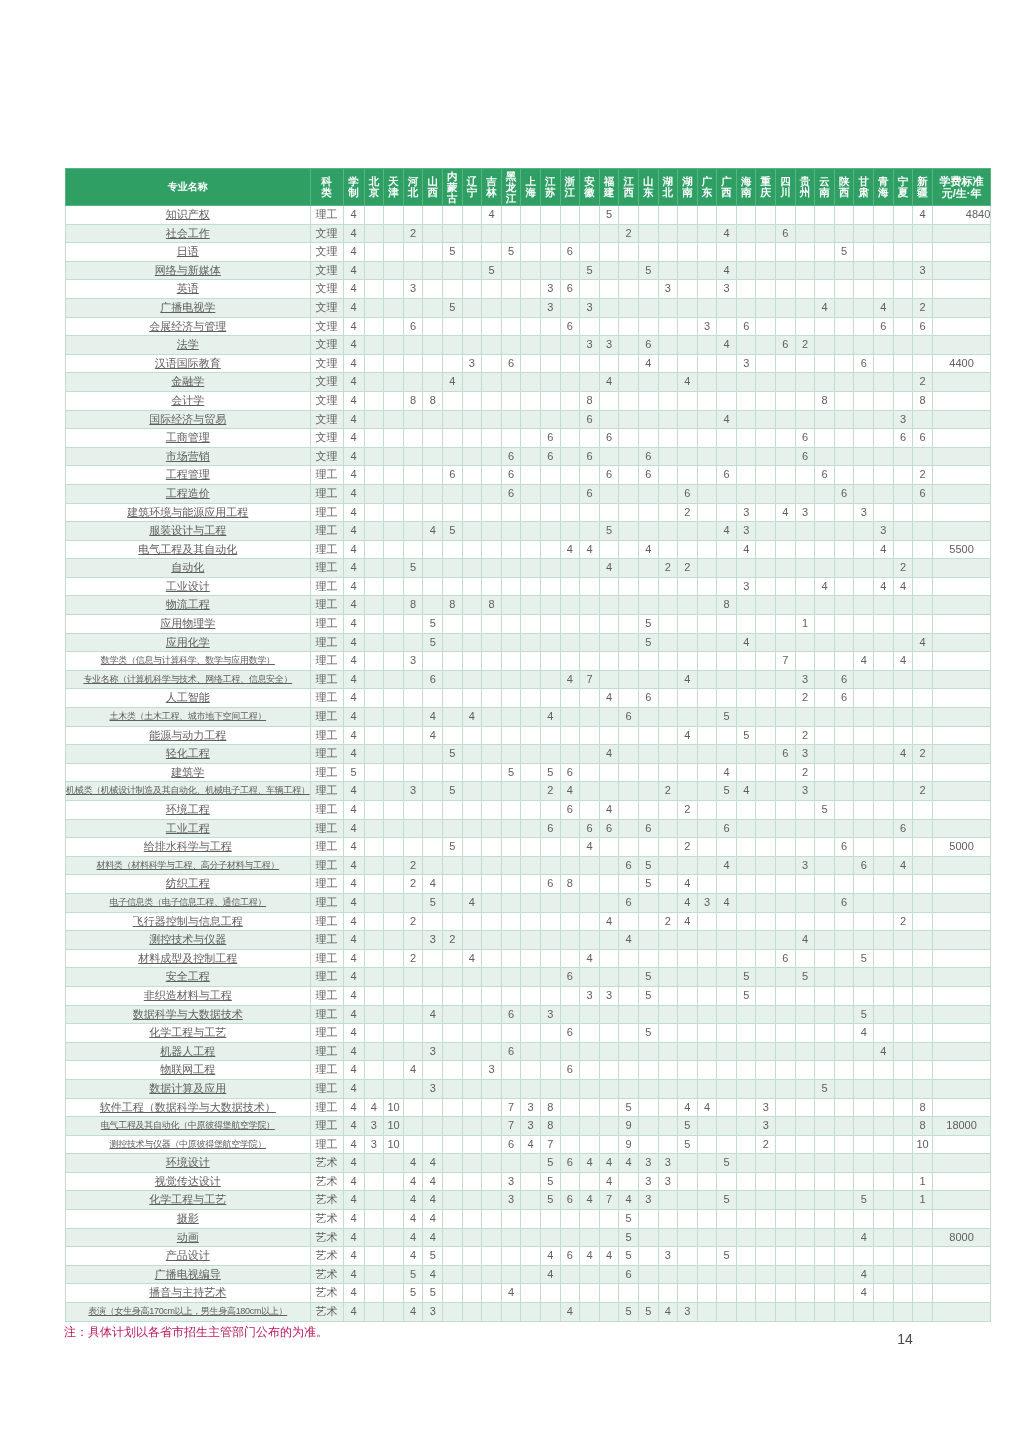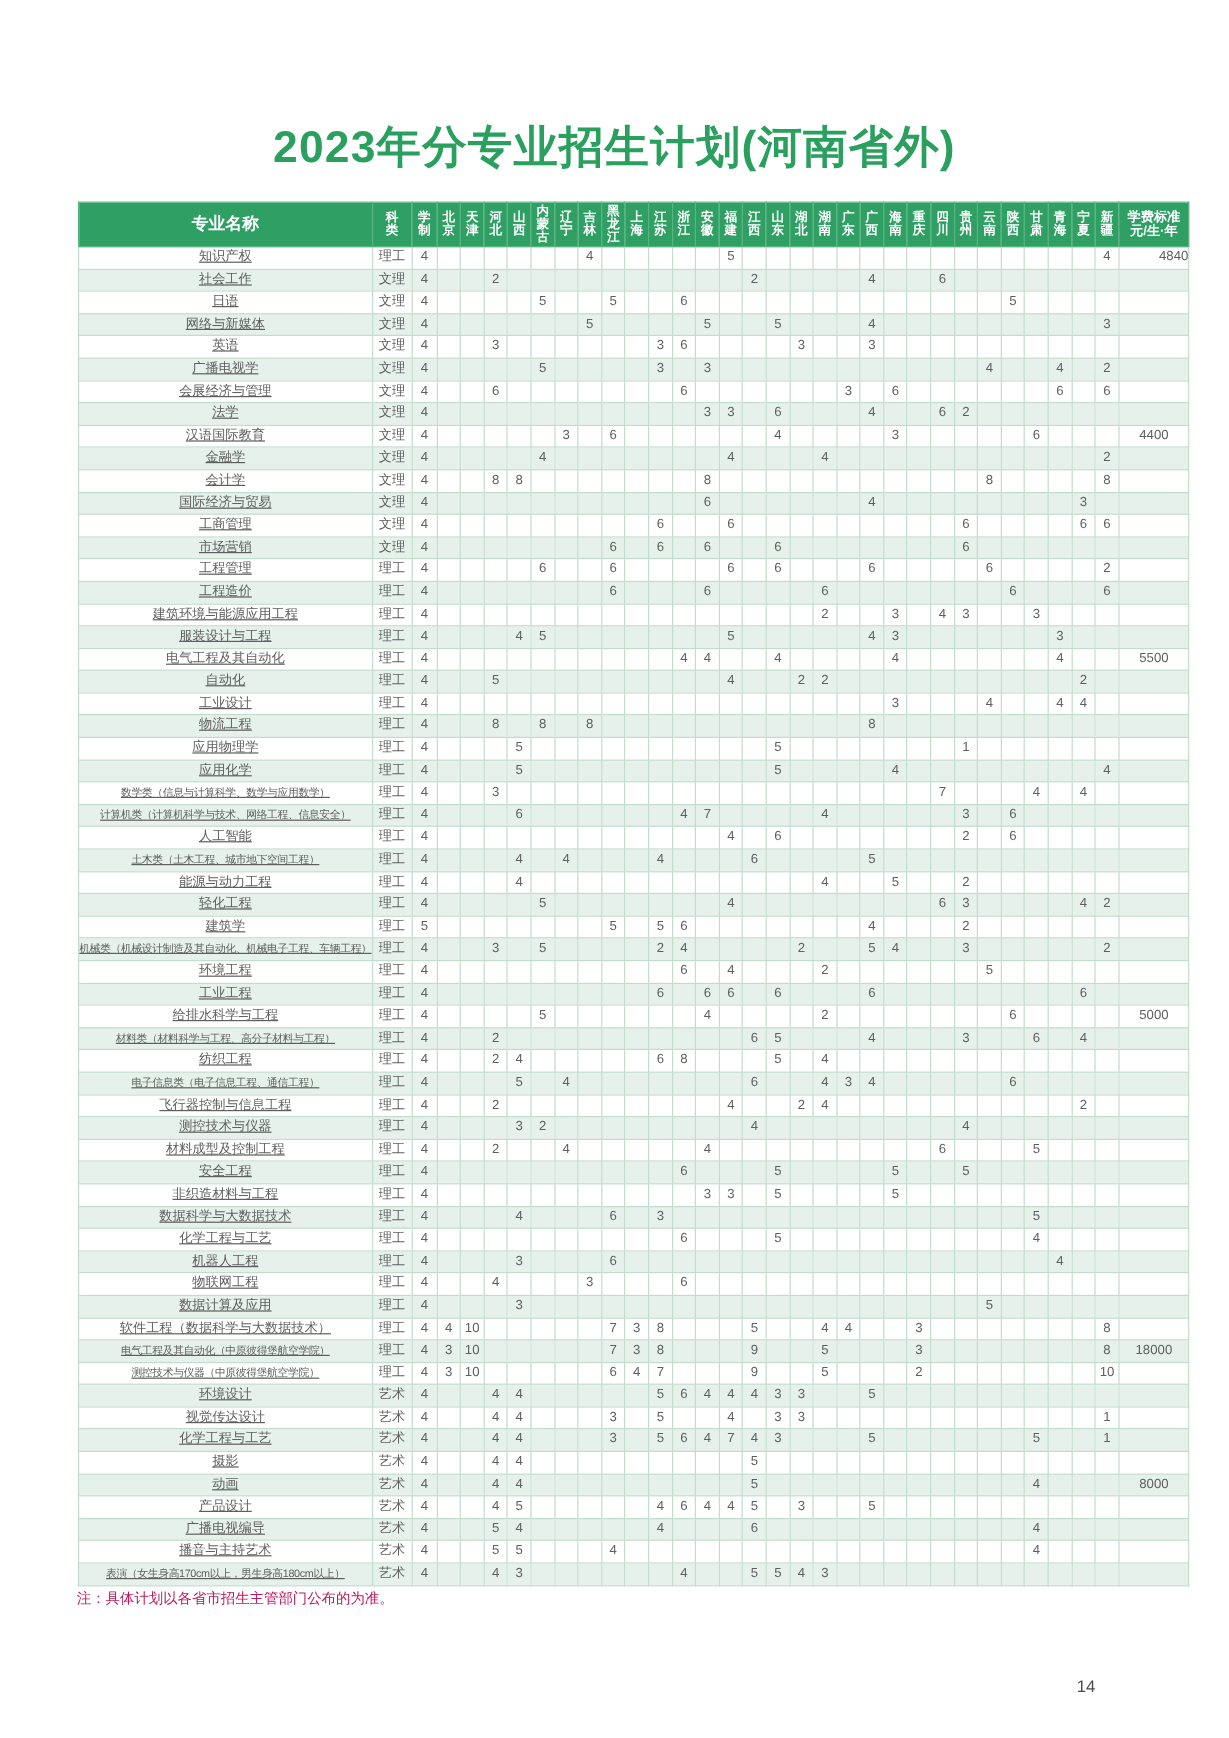--- a/index.html
+++ b/index.html
@@ -13,21 +13,21 @@
   }
   table.plan {
     position:absolute; left:65px; top:168px;
     border-collapse:collapse; table-layout:fixed;
   }
   table.plan thead th {
     background:#2f9f64; color:#ffffff; font-weight:bold;
     border:1px solid #57b483; padding:0; vertical-align:middle; text-align:center;
     height:36px;
   }
-  th.h-major { font-size:14px; }
+  th.h-major { font-size:10px; }
   th.v {
     font-size:10.5px; line-height:11px; white-space:pre-line; letter-spacing:0;
   }
   th.h-fee { font-size:11px; line-height:12px; white-space:pre-line; }
   table.plan tbody td {
     border:1px solid #c2dccd; padding:0; height:17.6px; line-height:17.6px;
     font-size:11px; color:#5f5f5f; text-align:center; overflow:hidden; white-space:nowrap;
   }
   table.plan tbody tr:nth-child(even) { background:#e5f1ea; }
   td.name { text-align:left; padding-left:7px; color:#474747; font-size:11.5px;text-decoration:underline; }
@@ -36,29 +36,28 @@
   td.fee {
     font-size:12px; color:#5f5f5f;
     border-top-color:transparent; border-bottom-color:transparent;
   }
   td.fee.fee-first { border-top-color:#c2dccd;padding-left:33px; }
   td.fee.fee-last  { border-bottom-color:#c2dccd; }
   .note {
     position:absolute; left:64px; top:1324px; font-size:12px; color:#be185d;
   }
   .pagenum {
-    position:absolute; left:880px; top:1397px; width:50px; text-align:center;
+    position:absolute; left:880px; top:1331px; width:50px; text-align:center;
     font-size:14px; color:#4a4a4a;
   }
 </style>
 </head>
 <body>
 
 <div class="page">
-  <div class="title">2023年分专业招生计划(河南省外)</div>
 
   <table class="plan">
     <colgroup>
         <col style="width: 218px;">
         <col style="width: 33px;">
         <col style="width: 21px;">
         <col style="width: 19.6px;">
         <col style="width: 19.6px;">
         <col style="width: 19.6px;">
         <col style="width: 19.6px;">
@@ -1030,21 +1029,21 @@
           <td></td>
           <td></td>
           <td></td>
           <td>4</td>
           <td></td>
           <td>4</td>
           <td></td>
           <td class="fee"></td>
         </tr>
         <tr>
-          <td class="name small">计算机类（计算机科学与技术、网络工程、信息安全）</td>
+          <td class="name small">专业名称（计算机科学与技术、网络工程、信息安全）</td>
           <td class="cat">理工</td>
           <td>4</td>
           <td></td>
           <td></td>
           <td></td>
           <td>6</td>
           <td></td>
           <td></td>
           <td></td>
           <td></td>

